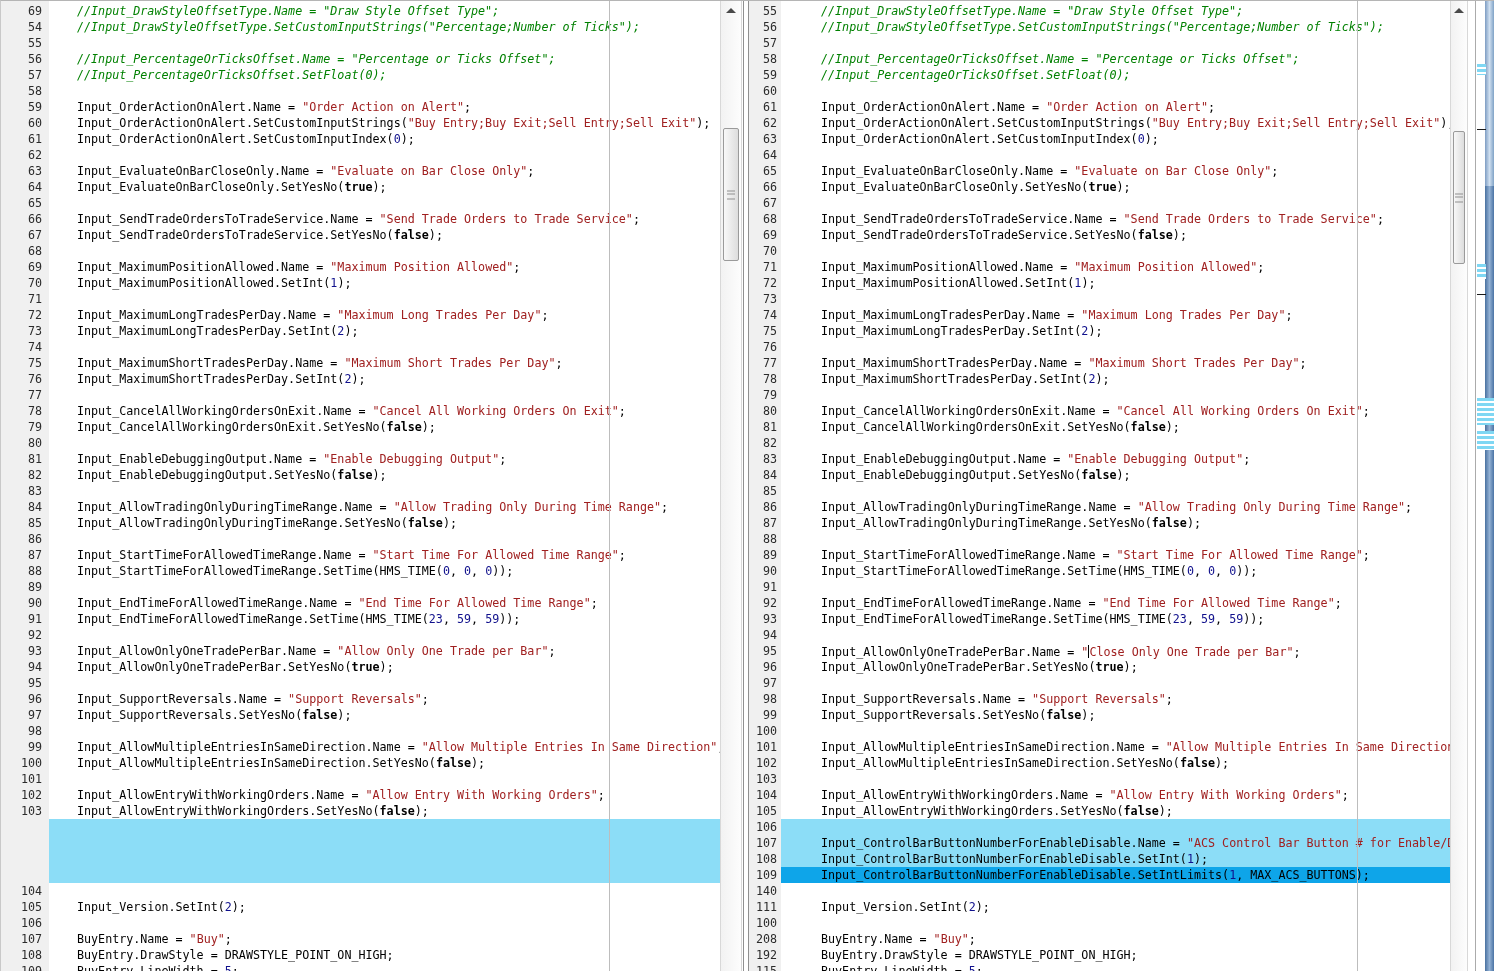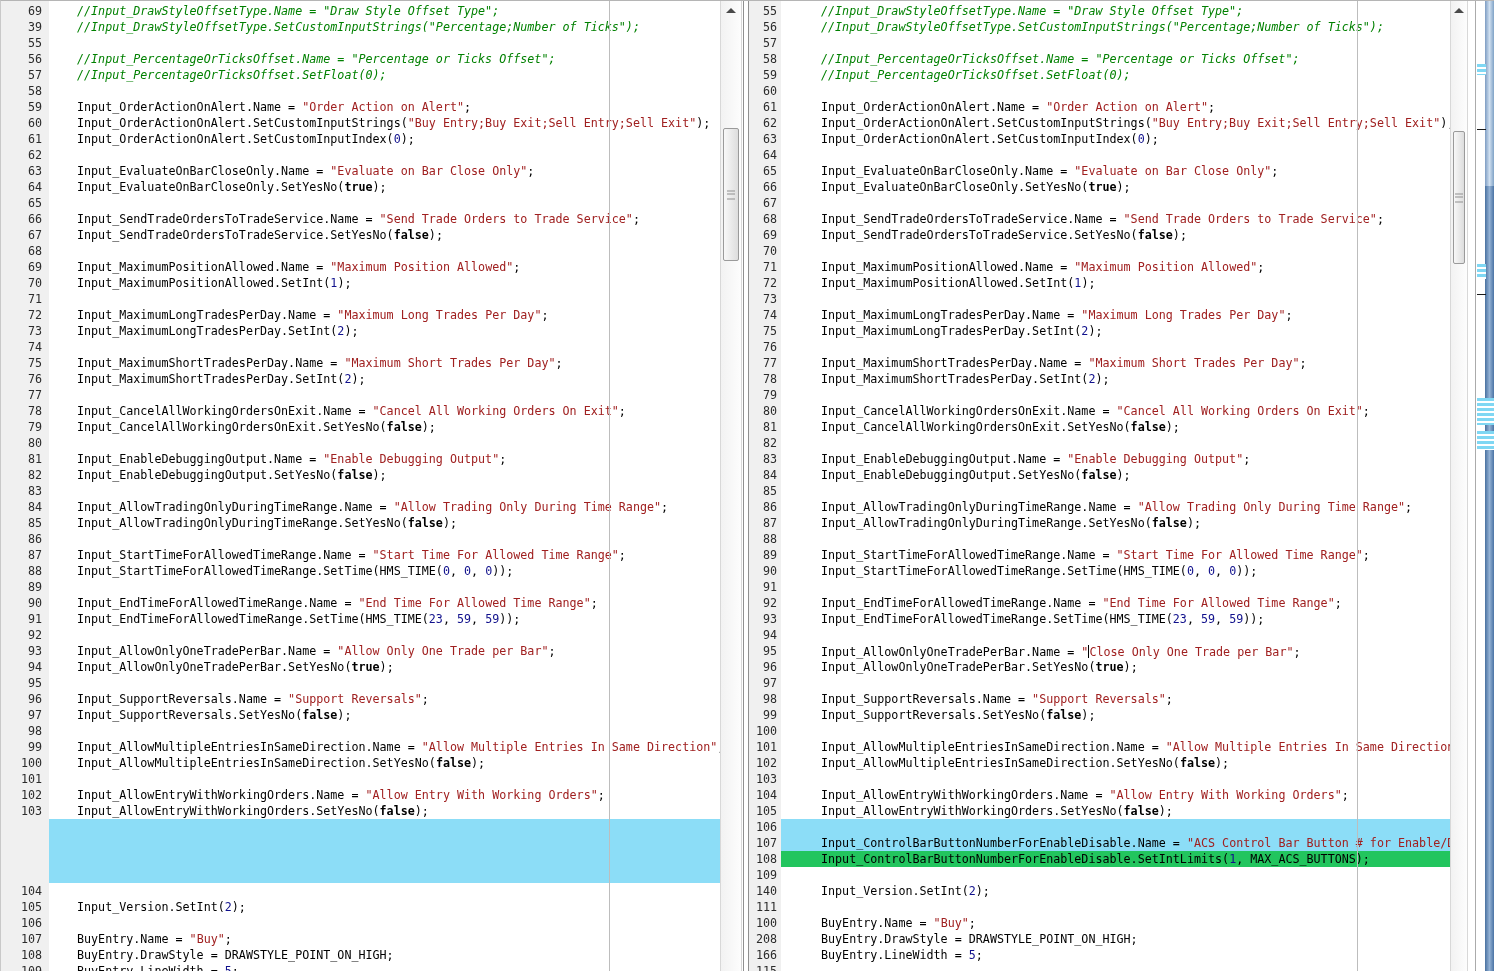--- a/index.html
+++ b/index.html
@@ -44,21 +44,21 @@
   .map-boundary{position:absolute;left:1px;width:9px;height:1px;background:#1a1a1a;}
 </style>
 </head>
 <body>
 
 <div id="root">
 
   <div class="pane" id="pane-left">
     <div class="gutter" id="gutter-left">
         <div class="gutter-line">69</div>
-        <div class="gutter-line">39</div>
+        <div class="gutter-line">54</div>
         <div class="gutter-line">55</div>
         <div class="gutter-line">56</div>
         <div class="gutter-line">57</div>
         <div class="gutter-line">58</div>
         <div class="gutter-line">59</div>
         <div class="gutter-line">60</div>
         <div class="gutter-line">61</div>
         <div class="gutter-line">62</div>
         <div class="gutter-line">63</div>
         <div class="gutter-line">64</div>
@@ -243,21 +243,21 @@
         <div class="gutter-line">104</div>
         <div class="gutter-line">105</div>
         <div class="gutter-line">106</div>
         <div class="gutter-line">107</div>
         <div class="gutter-line">108</div>
         <div class="gutter-line">109</div>
         <div class="gutter-line">140</div>
         <div class="gutter-line">111</div>
         <div class="gutter-line">100</div>
         <div class="gutter-line">208</div>
-        <div class="gutter-line">166</div>
+        <div class="gutter-line">192</div>
         <div class="gutter-line">115</div>
       </div>
     <div class="codearea" id="code-right">
         <div class="code-line"><span class="tok-c">//Input_DrawStyleOffsetType.Name = "Draw Style Offset Type";</span></div>
         <div class="code-line"><span class="tok-c">//Input_DrawStyleOffsetType.SetCustomInputStrings("Percentage;Number of Ticks");</span></div>
         <div class="code-line"></div>
         <div class="code-line"><span class="tok-c">//Input_PercentageOrTicksOffset.Name = "Percentage or Ticks Offset";</span></div>
         <div class="code-line"><span class="tok-c">//Input_PercentageOrTicksOffset.SetFloat(0);</span></div>
         <div class="code-line"></div>
         <div class="code-line"><span>Input_OrderActionOnAlert.Name = </span><span class="tok-s">"Order Action on Alert"</span><span>;</span></div>
@@ -300,21 +300,22 @@
         <div class="code-line"><span>Input_SupportReversals.Name = </span><span class="tok-s">"Support Reversals"</span><span>;</span></div>
         <div class="code-line"><span>Input_SupportReversals.SetYesNo(</span><span class="tok-k">false</span><span>);</span></div>
         <div class="code-line"></div>
         <div class="code-line"><span>Input_AllowMultipleEntriesInSameDirection.Name = </span><span class="tok-s">"Allow Multiple Entries In Same Direction"</span></div>
         <div class="code-line"><span>Input_AllowMultipleEntriesInSameDirection.SetYesNo(</span><span class="tok-k">false</span><span>);</span></div>
         <div class="code-line"></div>
         <div class="code-line"><span>Input_AllowEntryWithWorkingOrders.Name = </span><span class="tok-s">"Allow Entry With Working Orders"</span><span>;</span></div>
         <div class="code-line"><span>Input_AllowEntryWithWorkingOrders.SetYesNo(</span><span class="tok-k">false</span><span>);</span></div>
         <div class="code-line" style="background: rgb(140, 221, 247);"></div>
         <div class="code-line" style="background: rgb(140, 221, 247);"><span>Input_ControlBarButtonNumberForEnableDisable.Name = </span><span class="tok-s">"ACS Control Bar Button # for Enable/Disable"</span></div>
-        <div class="code-line" style="background: #22c55e;"><span>Input_ControlBarButtonNumberForEnableDisable.SetIntLimits(</span><span class="tok-n">1</span><span>, MAX_ACS_BUTTONS);</span></div>
+        <div class="code-line" style="background: rgb(140, 221, 247);"><span>Input_ControlBarButtonNumberForEnableDisable.SetInt(</span><span class="tok-n">1</span><span>);</span></div>
+        <div class="code-line" style="background: #0ea5e9;"><span>Input_ControlBarButtonNumberForEnableDisable.SetIntLimits(</span><span class="tok-n">1</span><span>, MAX_ACS_BUTTONS);</span></div>
         <div class="code-line"></div>
         <div class="code-line"><span>Input_Version.SetInt(</span><span class="tok-n">2</span><span>);</span></div>
         <div class="code-line"></div>
         <div class="code-line"><span>BuyEntry.Name = </span><span class="tok-s">"Buy"</span><span>;</span></div>
         <div class="code-line"><span>BuyEntry.DrawStyle = DRAWSTYLE_POINT_ON_HIGH;</span></div>
         <div class="code-line"><span>BuyEntry.LineWidth = </span><span class="tok-n">5</span><span>;</span></div>
       </div>
   </div>
 
   <div class="guide" style="left:1356px"></div>

